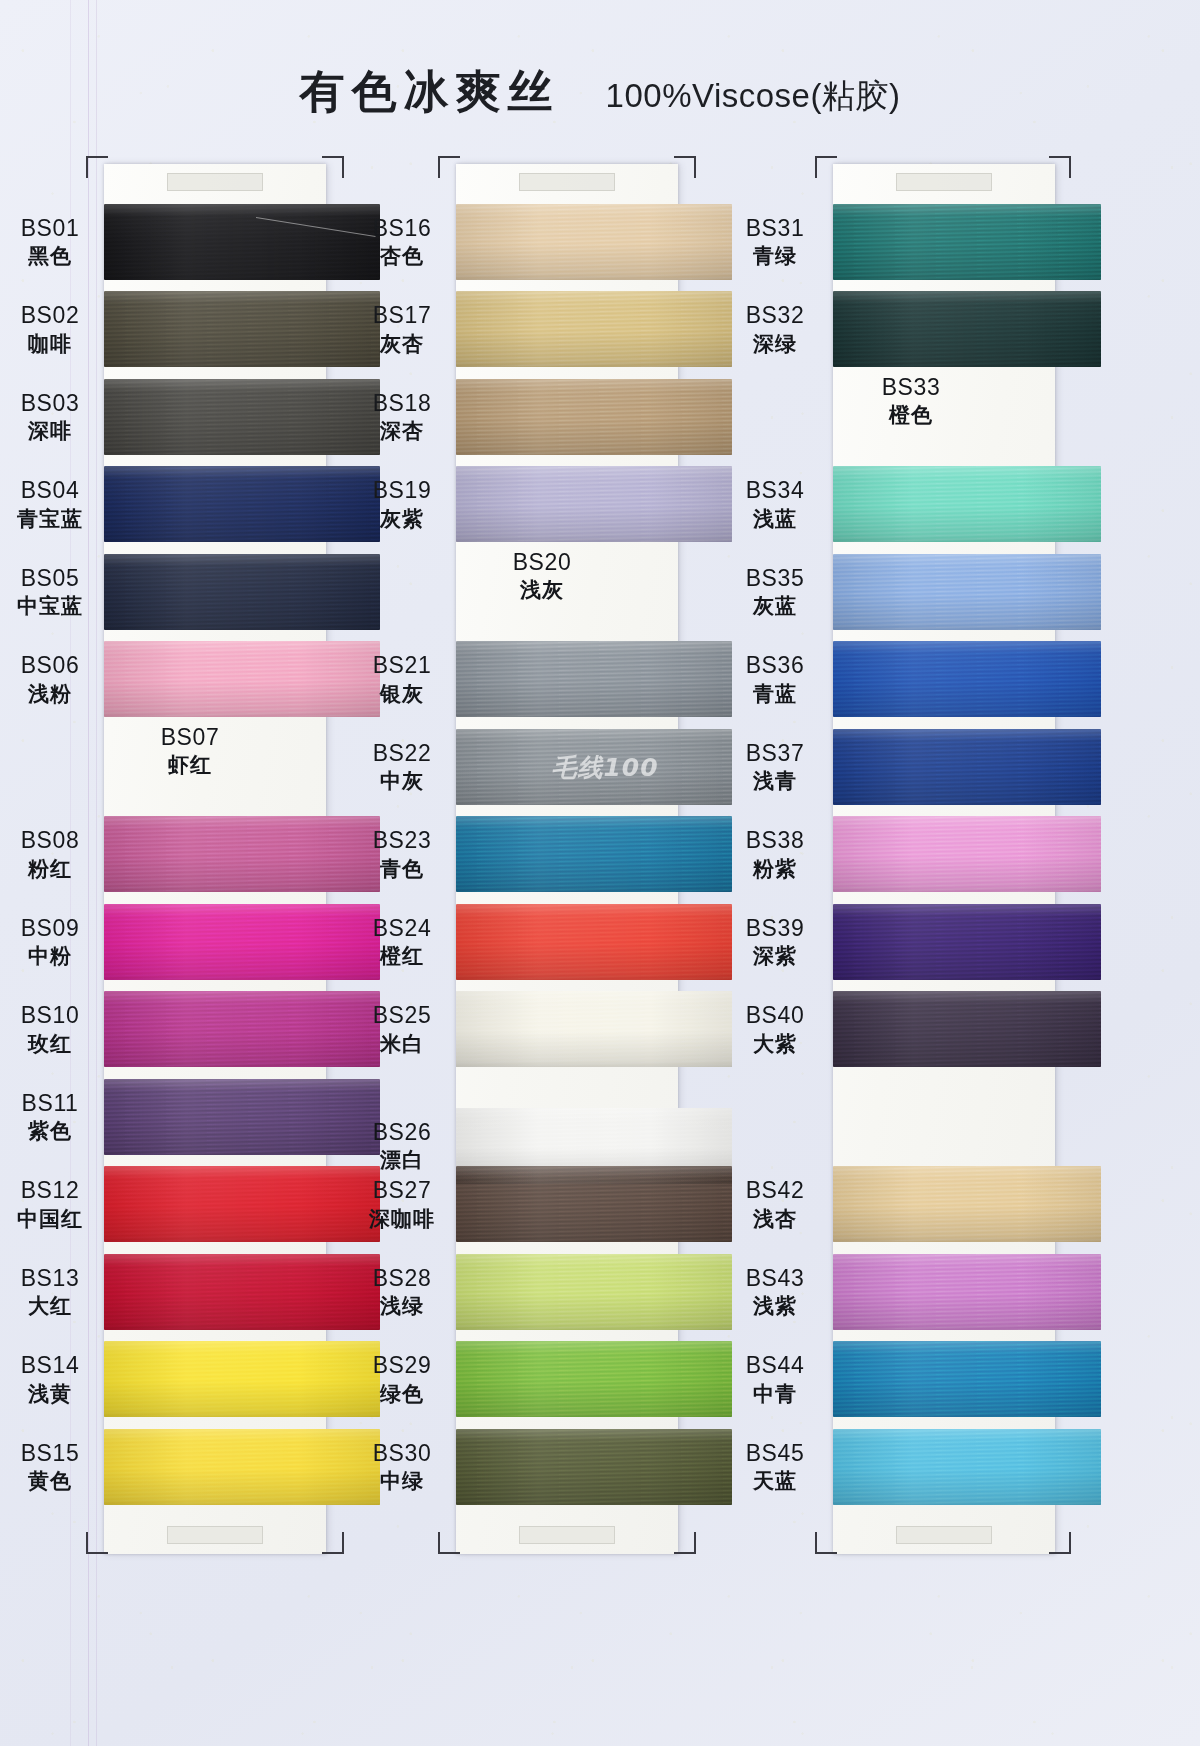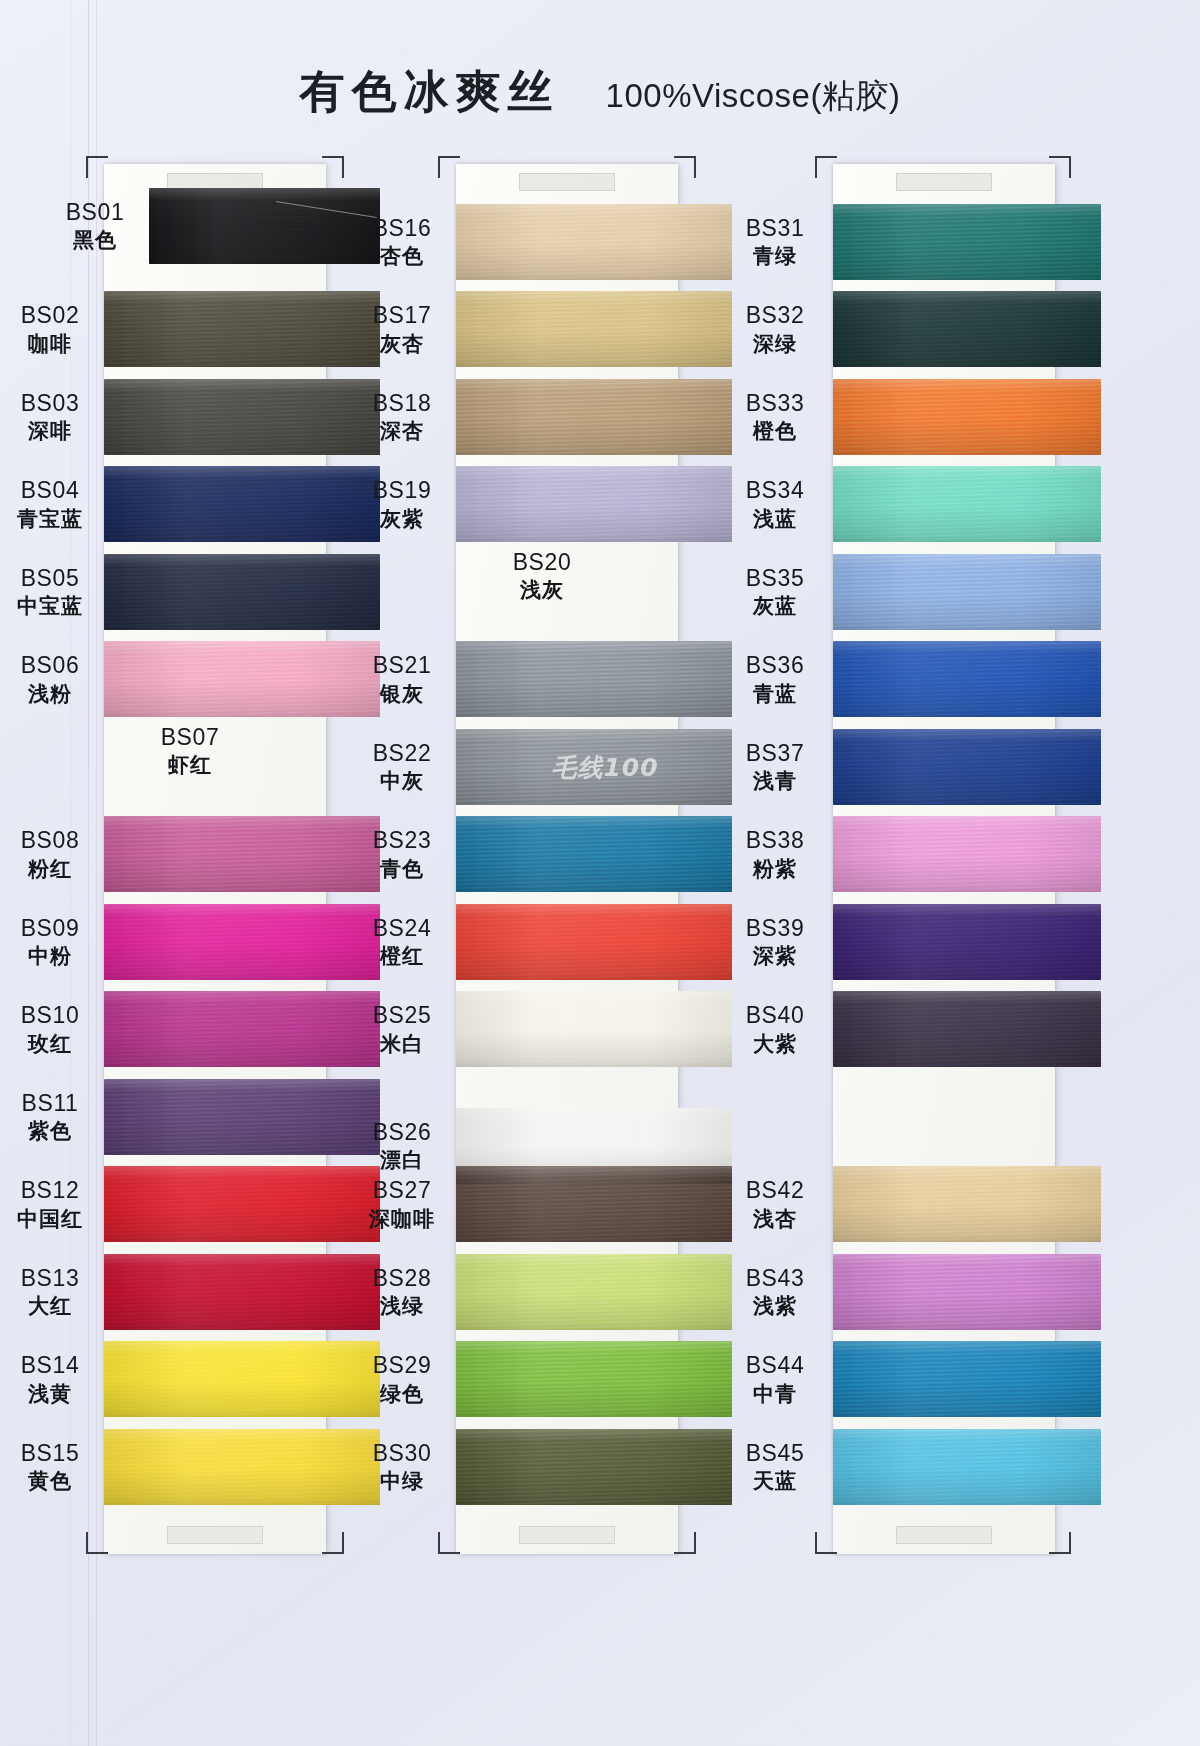--- a/index.html
+++ b/index.html
@@ -241,21 +241,21 @@
   <div class="column col-1">
       <div class="card">
         <div class="card-tab tab-top"></div>
         <div class="card-tab tab-bot"></div>
       </div>
       <div class="bracket bk-tl" style="left: 86px; top: 6px;"></div>
       <div class="bracket bk-tr" style="left: 322px; top: 6px;"></div>
       <div class="bracket bk-bl" style="left: 86px; top: 1382px;"></div>
       <div class="bracket bk-br" style="left: 322px; top: 1382px;"></div>
       <div class="rows">
-        <div class="row" style="top: 32px; height: 87.5px; padding-left: 45px;">
+        <div class="row" style="top: 48px; height: 87.5px;">
           <div class="label">
             <span class="code">BS01</span>
             <span class="name">黑色</span>
           </div>
           <div class="skein">
             <div class="skein-inner" style="background: rgb(23, 23, 26);"></div>
             <div class="stray-thread" style="left: 55%; top: 18%; width: 44%; transform: rotate(9deg);"></div>
           </div>
         </div>
         <div class="row" style="top: 135.5px; height: 87.5px;">
@@ -555,21 +555,21 @@
         </div>
         <div class="row" style="top: 135.5px; height: 87.5px;">
           <div class="label">
             <span class="code">BS32</span>
             <span class="name">深绿</span>
           </div>
           <div class="skein">
             <div class="skein-inner" style="background: rgb(28, 54, 54);"></div>
           </div>
         </div>
-        <div class="row" style="top: 223px; height: 87.5px;">
+        <div class="row" style="top: 223px; height: 87.5px; flex-direction: column;">
           <div class="label">
             <span class="code">BS33</span>
             <span class="name">橙色</span>
           </div>
           <div class="skein">
             <div class="skein-inner" style="background: rgb(240, 120, 48);"></div>
           </div>
         </div>
         <div class="row" style="top: 310.5px; height: 87.5px;">
           <div class="label">

